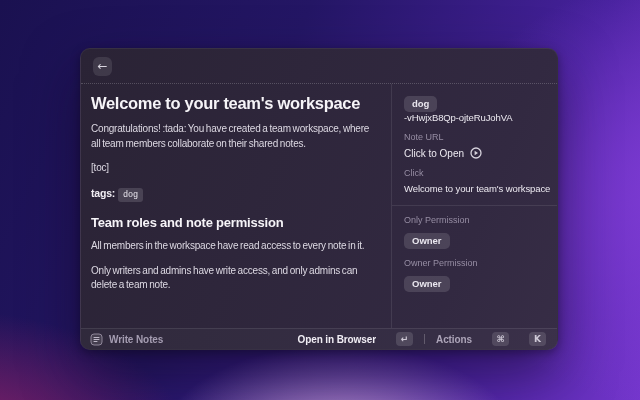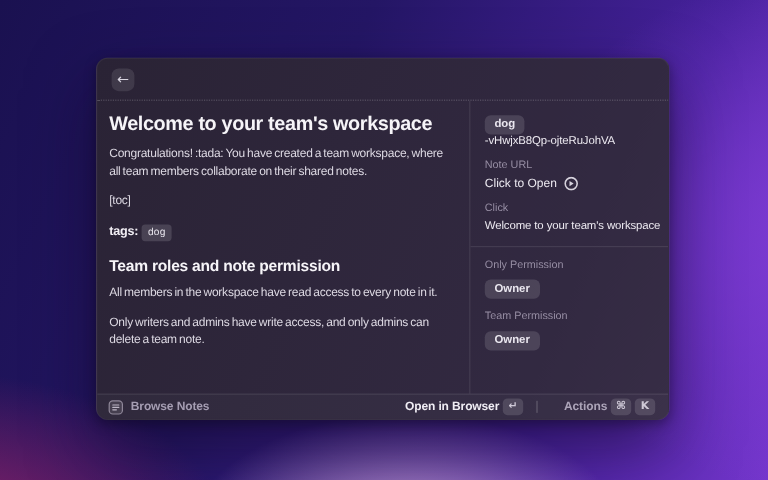--- a/index.html
+++ b/index.html
@@ -46,22 +46,22 @@
   .badge { display:inline-block; background:rgba(255,255,255,.13); border-radius:5px;
     padding:2px 8px 3px; font-size:9.5px; font-weight:600; color:#eae7ef; }
   .open-row { display:flex; align-items:center; gap:6px; font-size:10px; color:#edeaf1;
     cursor:pointer; }
   .meta-divider { height:1px; background:rgba(255,255,255,.09); margin:11px -12px 0; }
   .footer { flex:0 0 21px; display:flex; align-items:center; gap:6px; padding:0 9px;
     border-top:1px solid rgba(255,255,255,.09); background:rgba(255,255,255,.025); }
   .footer-left { display:flex; align-items:center; gap:6px; }
   .footer-label { font-size:10px; font-weight:600; color:#a59db2; letter-spacing:-.1px; }
   .spacer { flex:1; }
-  .action-btn { display:flex; align-items:center; gap:3px; background:none; border:none;
-    cursor:pointer; padding:2px 2px; border-radius:4px;margin-left:11px; }
+  .action-btn { display:flex; align-items:center; gap:20px; background:none; border:none;
+    cursor:pointer; padding:2px 2px; border-radius:4px; }
   .action-primary-label { font-size:10px; font-weight:700; color:#f0edf4; letter-spacing:-.1px; }
   .action-secondary-label { font-size:10px; font-weight:600; color:#aca4b8; letter-spacing:-.1px; }
   .key { min-width:17px; height:14px; padding:0 3px; border-radius:4px;
     background:rgba(255,255,255,.13); color:#cfc9d7; font-size:9px; font-weight:600;
     display:flex; align-items:center; justify-content:center;
     font-family:"DejaVu Sans", sans-serif; }
   .vsep { width:1px; height:10px; background:rgba(255,255,255,.22); margin:0 3px; }
   svg { display:block; }
 </style>
 </head>
@@ -107,34 +107,34 @@
       </div>
 
       <div class="meta-label">Click</div>
       <div class="meta-value">Welcome to your team's workspace</div>
 
       <div class="meta-divider"></div>
 
       <div class="meta-label">Only Permission</div>
       <span class="badge">Owner</span>
 
-      <div class="meta-label">Team Permission</div>
+      <div class="meta-label">Owner Permission</div>
       <span class="badge">Owner</span>
     </div>
   </div>
 
   <div class="footer">
     <div class="footer-left">
       <span>
         <svg width="13" height="13" viewBox="0 0 13 13">
           <rect x="1" y="1" width="11" height="11" rx="3" fill="rgba(255,255,255,.10)" stroke="#8f8799" stroke-width="1"></rect>
           <path d="M4 4.5 h5 M4 6.5 h5 M4 8.5 h3" stroke="#bdb6c6" stroke-width="1" stroke-linecap="round"></path>
         </svg>
       </span>
-      <span class="footer-label">Browse Notes</span>
+      <span class="footer-label">Write Notes</span>
     </div>
     <div class="spacer"></div>
     <button class="action-btn">
       <span class="action-primary-label">Open in Browser</span>
       <span class="key">↵</span>
     </button>
     <div class="vsep"></div>
     <button class="action-btn">
       <span class="action-secondary-label">Actions</span>
       <span class="key">⌘</span>

